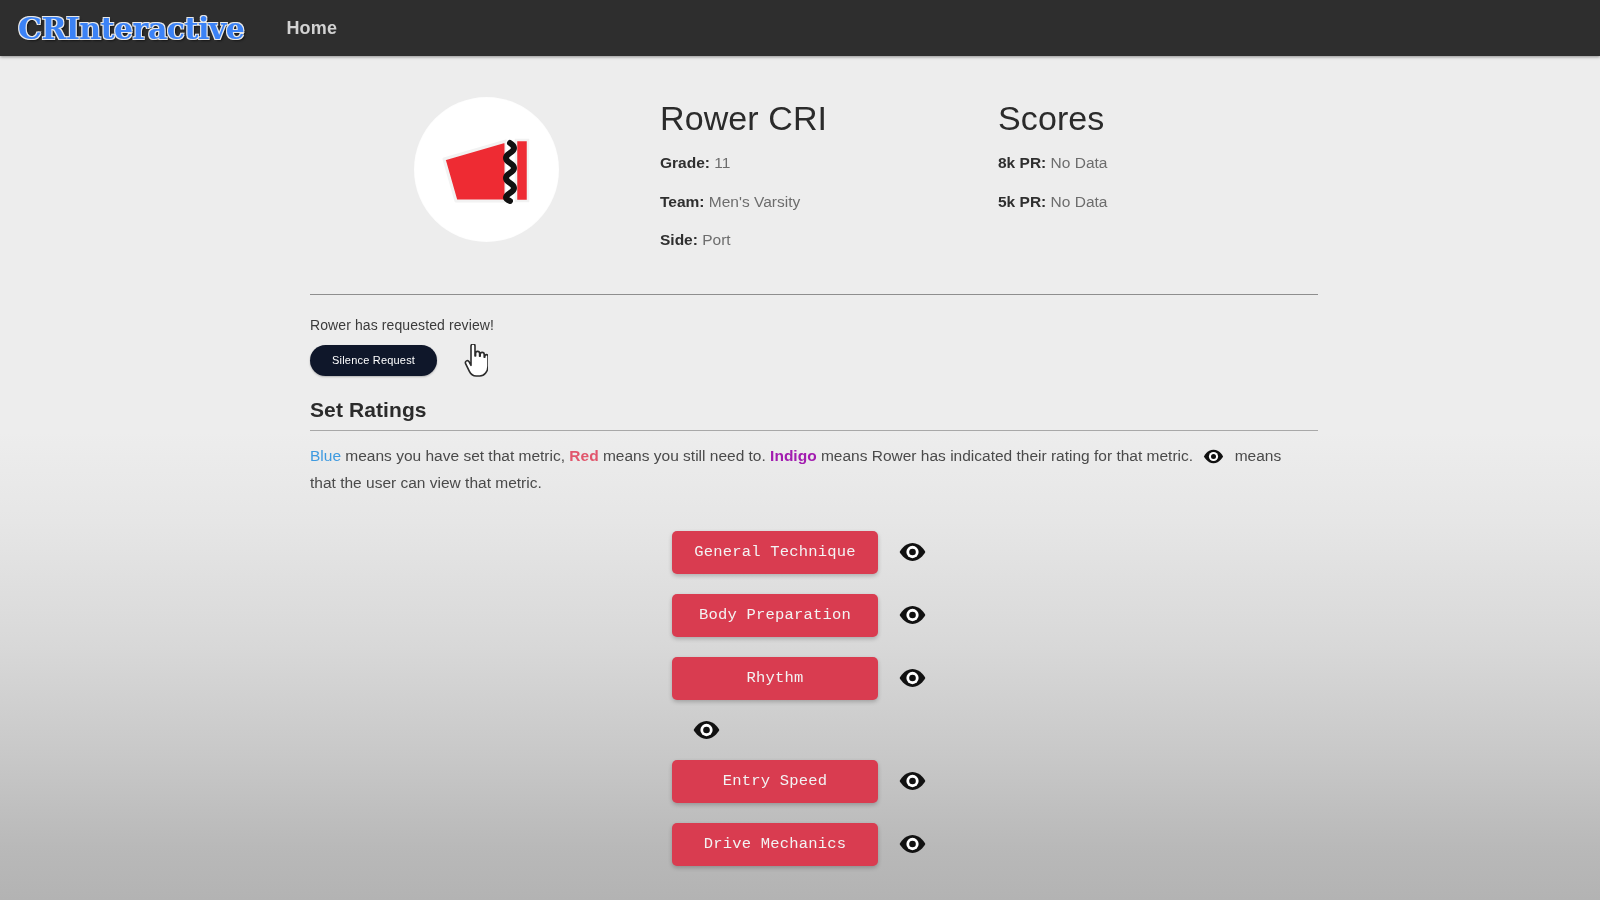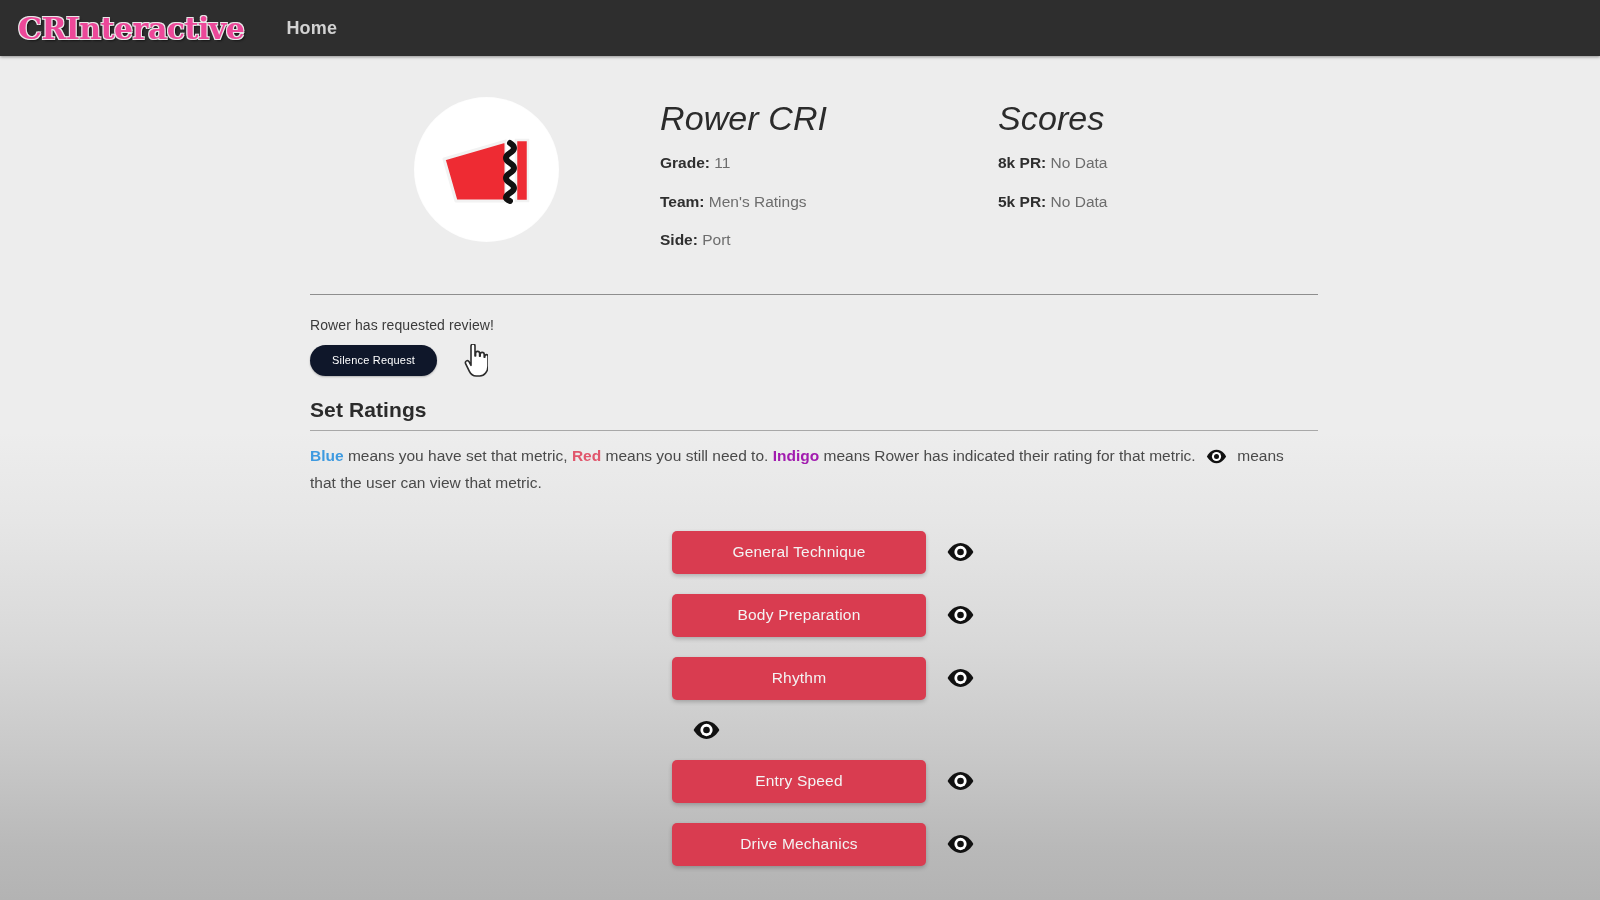--- a/index.html
+++ b/index.html
@@ -33,21 +33,21 @@
     padding-left: 18px;
     box-shadow: 0 1px 3px rgba(0,0,0,0.4);
     position: relative;
     z-index: 5;
   }
   .brand {
     font-family: "DejaVu Serif", serif;
     font-weight: bold;
     font-size: 30px;
     letter-spacing: -0.5px;
-    color: #ec4899;
+    color: #3b82f6;
     text-shadow:
       -1px -1px 0 #e8e8e8,
        1px -1px 0 #e8e8e8,
       -1px  1px 0 #e8e8e8,
        1px  1px 0 #e8e8e8,
        2px  2px 2px rgba(0,0,0,0.55);
     white-space: nowrap;
     cursor: pointer;
   }
   .nav-link {
@@ -95,21 +95,20 @@
   .info-col { width: 338px; padding-top: 6px; }
   .scores-col { width: 300px; padding-top: 6px; }
 
   .h-title {
     font-size: 34px;
     font-weight: normal;
     color: #2b2b2b;
     letter-spacing: 0.1px;
     margin-bottom: 16px;
     line-height: 1.1;
-    font-style: italic;
   }
   .kv {
     font-size: 15.5px;
     color: #6d6d6d;
     margin-bottom: 18px;
     line-height: 1.3;
   }
   .kv b { color: #2f2f2f; font-weight: bold; }
 
   
@@ -165,21 +164,21 @@
   }
 
   .legend {
     padding-left: 14px;
     margin-top: 13px;
     font-size: 15.5px;
     line-height: 1.55;
     color: #4a4a4a;
     max-width: 1010px;
   }
-  .legend .blue  { color: #3e9ae0; font-weight: bold; }
+  .legend .blue  { color: #3e9ae0; font-weight: normal; }
   .legend .red   { color: #e1566c; font-weight: bold; }
   .legend .indigo{ color: #a21caf; font-weight: bold; }
   .legend .eye-inline {
     display: inline-block;
     vertical-align: -3px;
     margin: 0 6px;
   }
 
   
   .metrics {
@@ -187,28 +186,28 @@
     display: flex;
     flex-direction: column;
     gap: 20px;
     padding-left: 376px;
   }
   .metric-row {
     display: flex;
     align-items: center;
   }
   .metric-btn {
-    width: 254px;
+    width: 206px;
     height: 43px;
     background: #d93c50;
     color: #f3f3f3;
     border: none;
     border-radius: 5px;
     font-size: 15.5px;
-    font-family: Liberation Sans, sans-serif;
+    font-family: Liberation Mono, monospace;
     cursor: pointer;
     box-shadow: 0 2px 4px rgba(0,0,0,0.22);
     letter-spacing: 0.2px;
   }
   .eye-btn {
     margin-left: 20px;
     background: none;
     border: none;
     padding: 0;
     cursor: pointer;
@@ -255,21 +254,21 @@
 
     <div class="info-col">
       <div class="h-title">Rower CRI</div>
 
       <div class="kv">
         <b>Grade:</b>
         <span>11</span>
       </div>
       <div class="kv">
         <b>Team:</b>
-        <span>Men's Ratings</span>
+        <span>Men's Varsity</span>
       </div>
       <div class="kv">
         <b>Side:</b>
         <span>Port</span>
       </div>
     </div>
 
     <div class="scores-col">
       <div class="h-title">Scores</div>
       <div class="kv">

